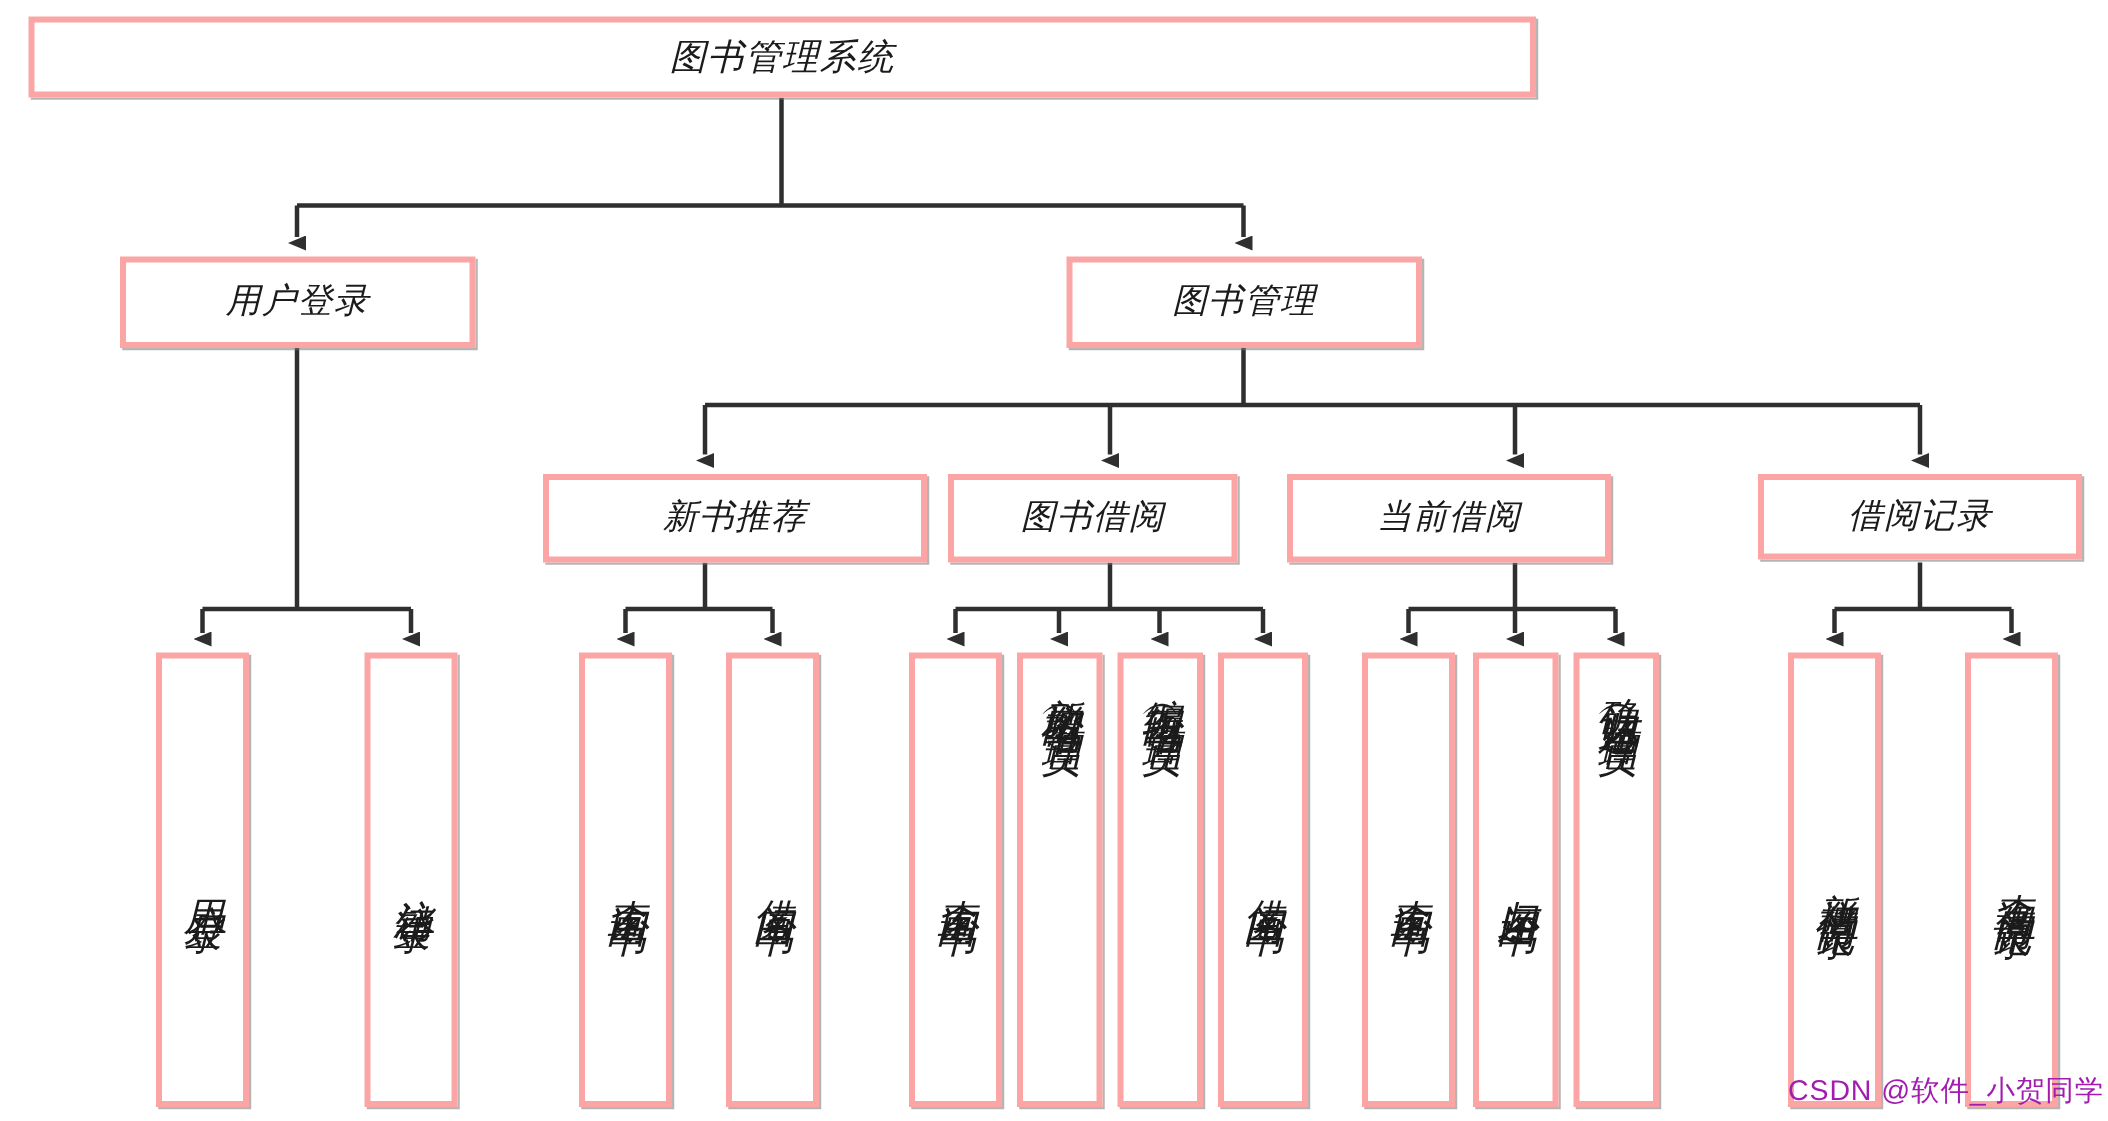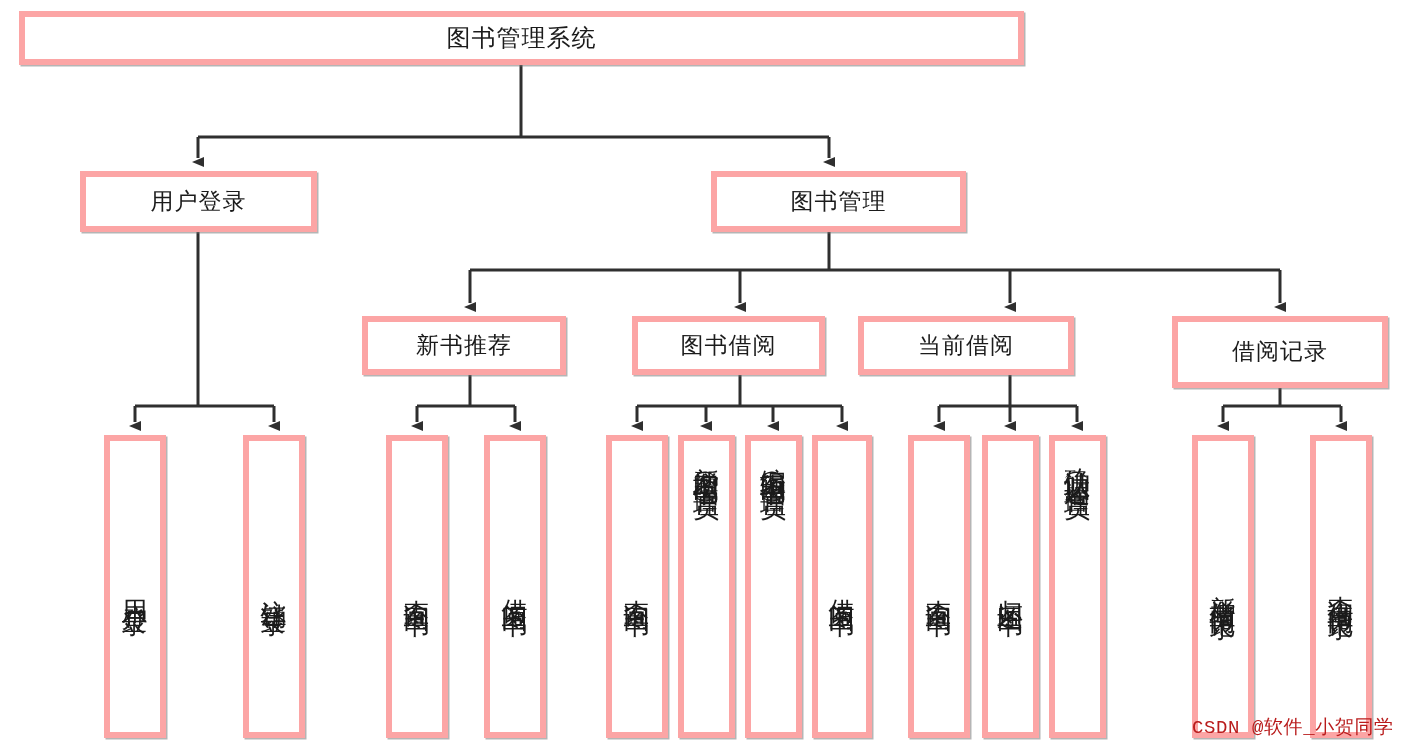--- a/index.html
+++ b/index.html
@@ -23,26 +23,27 @@
     left: 0;
     top: 0;
     width: 1405px;
     height: 747px;
     pointer-events: none;
   }
   .node {
     position: absolute;
     box-sizing: border-box;
     background: #ffffff;
-    border: 6px solid #fca5a5;
+    border: 4px solid #fca5a5;
     box-shadow: 1.5px 1.5px 0 rgba(120,120,120,0.55);
     display: flex;
     align-items: center;
     justify-content: center;
     color: #1b1b1b;
+    font-style: italic;
   }
   .node .label {
     display: block;
     text-align: center;
     line-height: 1.02;
     letter-spacing: 0.5px;
     white-space: pre-line;
   }
   
   .node.horiz .label {
@@ -64,25 +65,25 @@
     font-size: 26px;
     line-height: 1.0;
     letter-spacing: 4px;
   }
   .node.vert.mid {
     align-items: center;
     padding-top: 0;
   }
   .watermark {
     position: absolute;
-    color: #b91c1c;
+    color: #a21caf;
     font-size: 19px;
     letter-spacing: 0.6px;
     white-space: nowrap;
-    font-family: Liberation Mono, monospace;
+    font-family: Liberation Sans, sans-serif;
   }
 </style>
 </head>
 <body>
 
 <div id="canvas">
 
   <svg id="edges" viewBox="0 0 1405 747" xmlns="http://www.w3.org/2000/svg">
     <defs>
       <marker id="arrow" markerWidth="10" markerHeight="12" refX="1" refY="6" orient="auto" markerUnits="userSpaceOnUse">
@@ -126,33 +127,33 @@
       </g>
   </svg>
 
   <div id="nodes">
       <div class="node horiz root" style="left: 19px; top: 11px; width: 1005px; height: 54px;">
         <span class="label">图书管理系统</span>
       </div>
       <div class="node horiz" style="left: 80px; top: 171px; width: 237px; height: 61px;">
         <span class="label">用户登录</span>
       </div>
-      <div class="node horiz" style="left: 711px; top: 171px; width: 255px; height: 61px;">
+      <div class="node horiz" style="left: 711px; top: 171px; width: 237px; height: 61px;">
         <span class="label">图书管理</span>
       </div>
-      <div class="node horiz" style="left: 362px; top: 316px; width: 204px; height: 59px;">
+      <div class="node horiz" style="left: 362px; top: 316px; width: 256px; height: 59px;">
         <span class="label">新书推荐</span>
       </div>
       <div class="node horiz" style="left: 632px; top: 316px; width: 193px; height: 59px;">
         <span class="label">图书借阅</span>
       </div>
       <div class="node horiz" style="left: 858px; top: 316px; width: 216px; height: 59px;">
         <span class="label">当前借阅</span>
       </div>
-      <div class="node horiz" style="left: 1172px; top: 316px; width: 216px; height: 72px;">
+      <div class="node horiz" style="left: 1172px; top: 316px; width: 216px; height: 57px;">
         <span class="label">借阅记录</span>
       </div>
       <div class="node vert mid" style="left: 104px; top: 435px; width: 62px; height: 303px;">
         <span class="label">用户登录</span>
       </div>
       <div class="node vert mid" style="left: 243px; top: 435px; width: 62px; height: 303px;">
         <span class="label">注销登录</span>
       </div>
       <div class="node vert mid" style="left: 386px; top: 435px; width: 62px; height: 303px;">
         <span class="label">查询图书</span>

